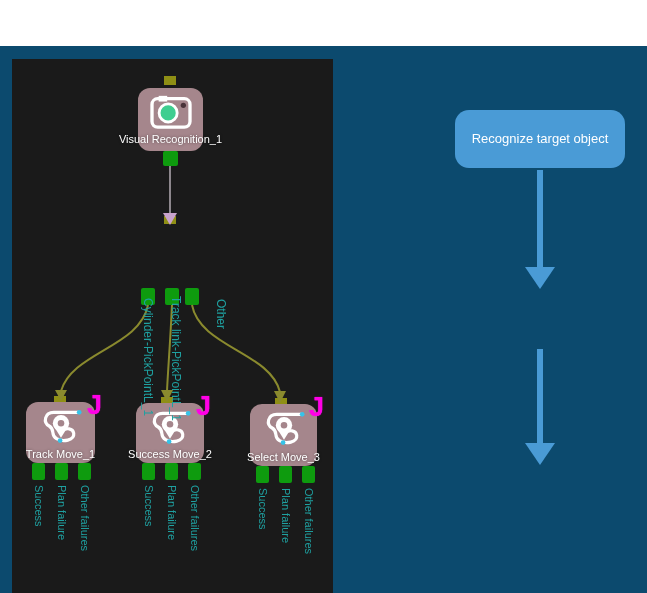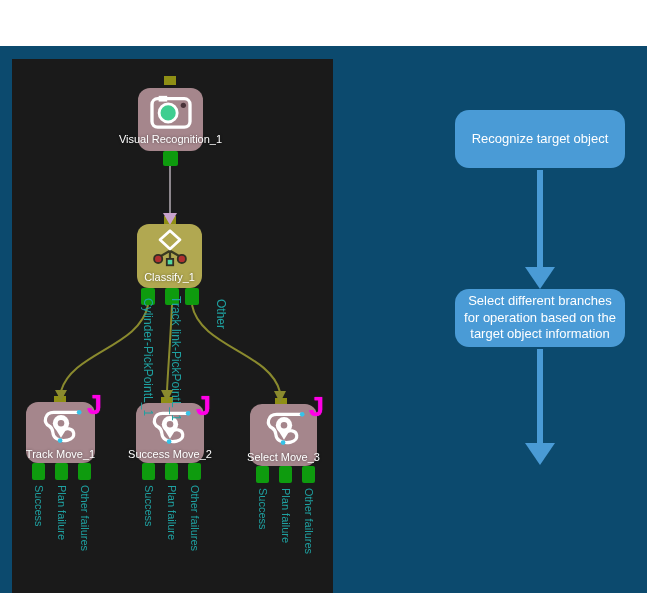--- a/index.html
+++ b/index.html
@@ -100,30 +100,20 @@
     <div class="node pink node-vr">
       <svg class="node-icon" width="46" height="38" viewBox="0 0 48 40">
         <rect x="11" y="3" width="9" height="6" fill="#ffffff"></rect>
         <rect x="4" y="6" width="40" height="30" rx="6" fill="none" stroke="#ffffff" stroke-width="3.5"></rect>
         <circle cx="21" cy="21" r="9.5" fill="#3fce90" stroke="#ffffff" stroke-width="3"></circle>
         <circle cx="37" cy="13" r="2.8" fill="#4a333a"></circle>
       </svg>
       <div class="node-label">Visual Recognition_1</div>
     </div>
 
-    <div class="node olive node-cls">
-      <svg class="node-icon" width="44" height="40" viewBox="0 0 48 44">
-        <path d="M24,25 L12,32 M24,25 L36,32 M24,25 L24,34" stroke="#3a3a22" stroke-width="2.5" fill="none"></path>
-        <path d="M24,3 L35,13 L24,23 L13,13 Z" fill="none" stroke="#ffffff" stroke-width="3" stroke-linejoin="round"></path>
-        <circle cx="11" cy="34" r="4.5" fill="#b03030" stroke="#332f22" stroke-width="2"></circle>
-        <circle cx="37" cy="34" r="4.5" fill="#b03030" stroke="#332f22" stroke-width="2"></circle>
-        <rect x="20.5" y="34" width="7" height="7" fill="#52d6a0" stroke="#332f22" stroke-width="2"></rect>
-      </svg>
-      <div class="node-label">Classify_1</div>
-    </div>
 
     <div class="node pink node-vm1">
       <svg class="node-icon vm-icon" width="56" height="40" viewBox="0 0 60 44">
         <path d="M50,7 L22,7 C12,7 10,18 17,22 C24,26 18,32 25,36 C32,40 45,38 44,30 C43,24 36,24 31,27" stroke="#ffffff" stroke-width="3.5" fill="none" stroke-linecap="round"></path>
         <circle cx="50" cy="7" r="2.6" fill="#35c3e8"></circle>
         <circle cx="29" cy="38" r="2.6" fill="#35c3e8"></circle>
         <circle cx="30" cy="19" r="9" fill="#ffffff"></circle>
         <path d="M22,22 L38,22 L30,35 Z" fill="#ffffff"></path>
         <circle cx="30" cy="19" r="3.6" fill="#a5868c"></circle>
       </svg>
@@ -174,21 +164,18 @@
     <div class="vtext exit-label" style="left:291px;top:429px;">Other failures</div>
   </div>
 
   <div class="flow">
     <div class="flow-box flow-box-1">
       <span>Recognize target object</span>
     </div>
     <div class="flow-stem flow-stem-1"></div>
     <div class="flow-head flow-head-1"></div>
 
-    <div class="flow-box flow-box-2">
-      <span>Select different branches for operation based on the target object information</span>
-    </div>
     <div class="flow-stem flow-stem-2"></div>
     <div class="flow-head flow-head-2"></div>
 
   </div>
 
 </div>
 
 </body></html>

